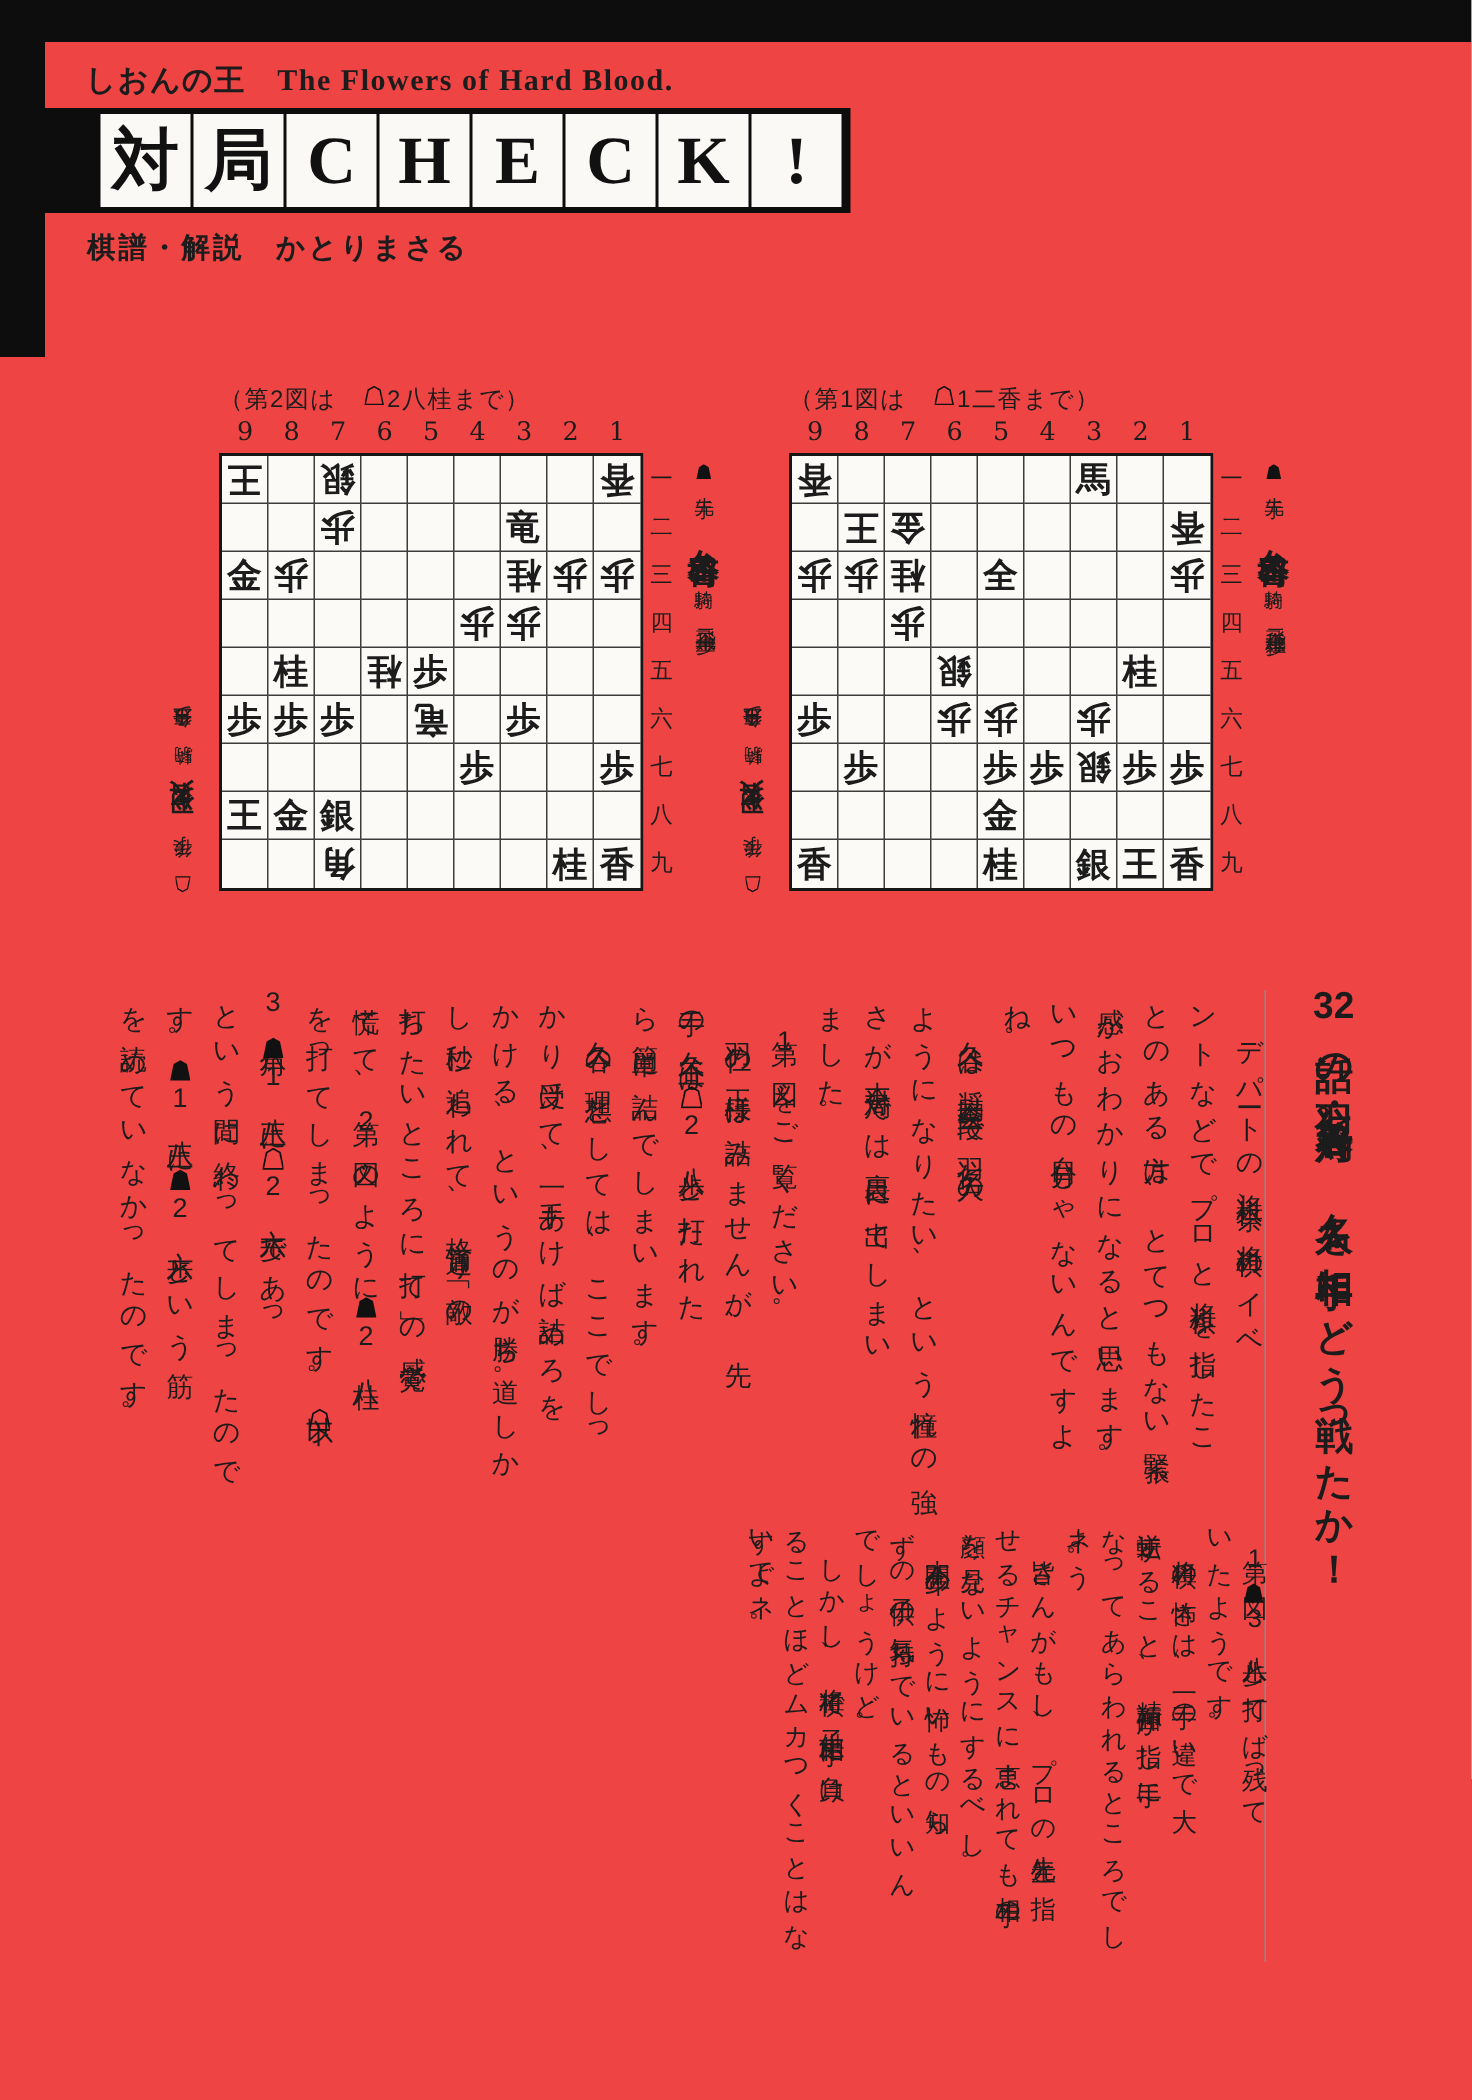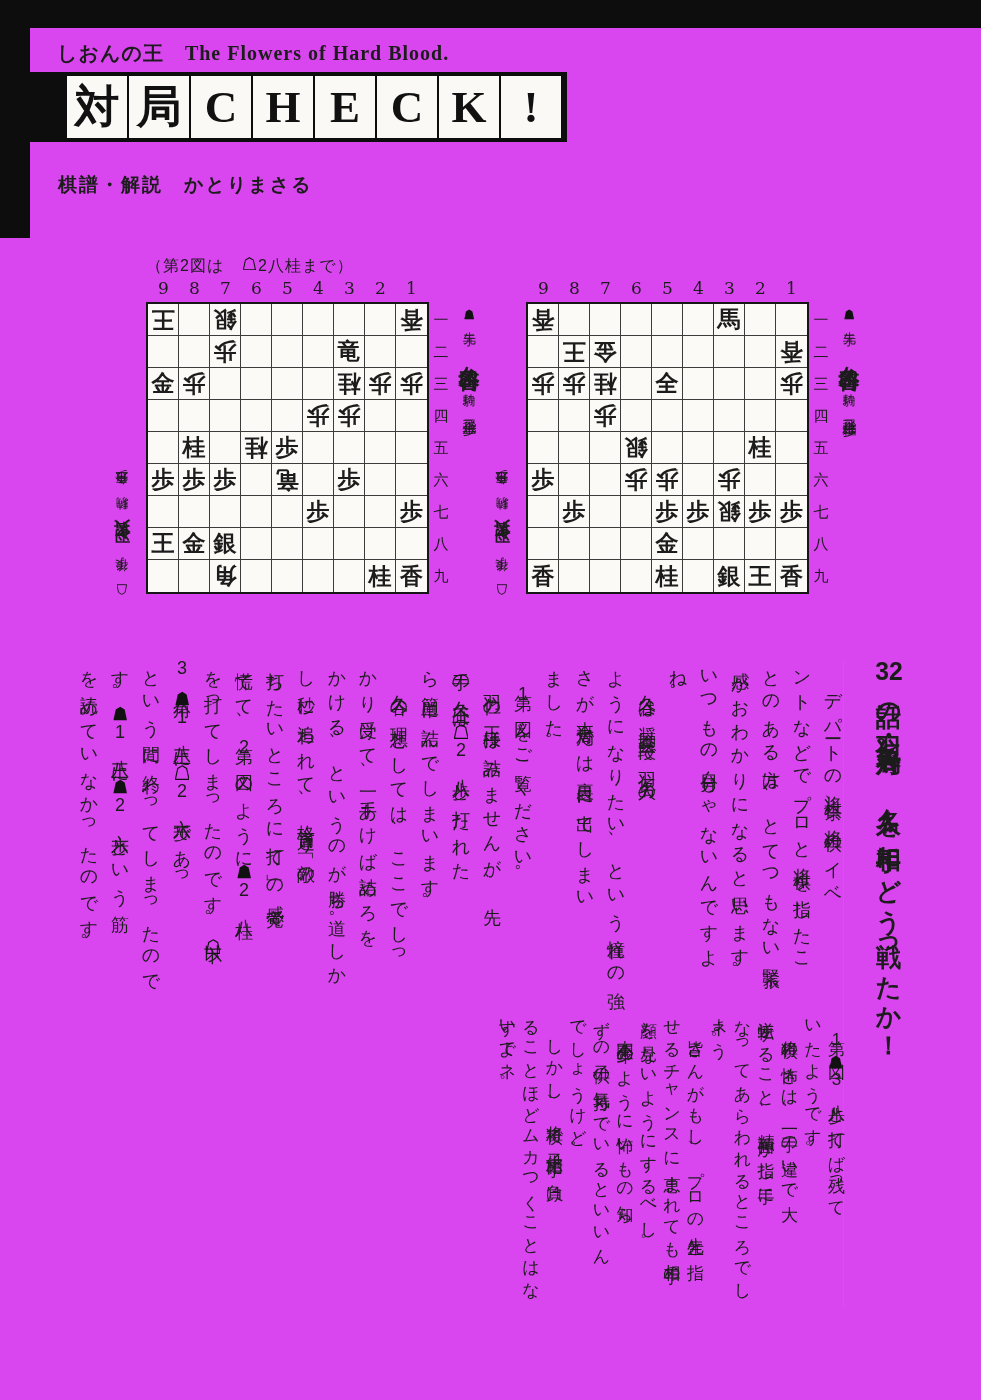--- a/index.html
+++ b/index.html
@@ -1,27 +1,27 @@
 <!DOCTYPE html>
 <html><head>
 <meta charset="utf-8">
 <style>
   html,body{margin:0;padding:0;background:#e8e6e1;}
-  .page{position:relative;width:981px;height:1400px;background:#d946ef;overflow:hidden;
+  .page{position:relative;width:981px;height:1400px;background:#ef4444;overflow:hidden;
         color:#1c1c1c;font-family:"Liberation Sans","DejaVu Sans",sans-serif;}
   
   .topbar{position:absolute;left:0;top:0;width:981px;height:28px;background:#0d0d0d;}
   .leftbar{position:absolute;left:0;top:0;width:30px;height:238px;background:#0d0d0d;}
   .series{position:absolute;left:57px;top:40px;font-family:"Liberation Serif","DejaVu Serif",serif;
           font-weight:bold;font-size:20px;letter-spacing:1px;}
   .titleband{position:absolute;left:0;top:72px;width:567px;height:70px;background:#0d0d0d;}
   .titleboxes{position:absolute;left:67px;top:76px;display:flex;gap:2px;}
   .tbox{width:60px;height:62px;background:#faf9f5;display:flex;align-items:center;justify-content:center;
         font-family:"Liberation Serif","DejaVu Serif",serif;font-weight:bold;font-size:45px;color:#111;}
-  .credit{position:absolute;left:58px;top:152px;font-weight:bold;font-size:19px;letter-spacing:2px;margin-top:20px;}
+  .credit{position:absolute;left:58px;top:152px;font-weight:bold;font-size:19px;letter-spacing:2px;}
   
   .board-group{position:absolute;width:375px;height:352px;}
   .g-left{left:110px;top:256px;}
   .g-right{left:490px;top:256px;}
   .caption{position:absolute;left:36px;top:0;width:283px;text-align:left;font-size:16px;letter-spacing:1px;}
   .filenums{position:absolute;left:38px;top:22px;display:flex;}
   .fn{width:31px;text-align:center;font-family:"DejaVu Serif","Liberation Serif",serif;font-size:17px;}
   .grid{position:absolute;left:36px;top:46px;display:grid;grid-template-columns:repeat(9,31px);
         grid-template-rows:repeat(9,32px);border:2px solid #161616;background:#fbfaf6;}
   .cell{position:relative;border-right:1px solid #3c3c3c;border-bottom:1px solid #3c3c3c;}
@@ -255,20 +255,23 @@
       <span class="lbl-seat rich"><svg viewBox="0 0 100 100" class="pmark">
             <polygon points="50,3 81,21 97,97 3,97 19,21" fill="#111"></polygon>
           </svg>先手</span>
       <span class="lbl-name">久谷啓司</span>
       <span class="lbl-handt">持駒</span>
       <span class="lbl-hand">飛二金歩二</span>
     </div>
   </section>
 
   <section class="board-group g-right">
+    <div class="caption rich">（第1図は　<svg viewBox="0 0 100 100" class="pmark">
+          <polygon points="50,3 81,21 97,97 3,97 19,21" fill="none" stroke="#111" stroke-width="8"></polygon>
+        </svg>1二香まで）</div>
     <div class="filenums">
         <div class="fn">9</div>
         <div class="fn">8</div>
         <div class="fn">7</div>
         <div class="fn">6</div>
         <div class="fn">5</div>
         <div class="fn">4</div>
         <div class="fn">3</div>
         <div class="fn">2</div>
         <div class="fn">1</div>

